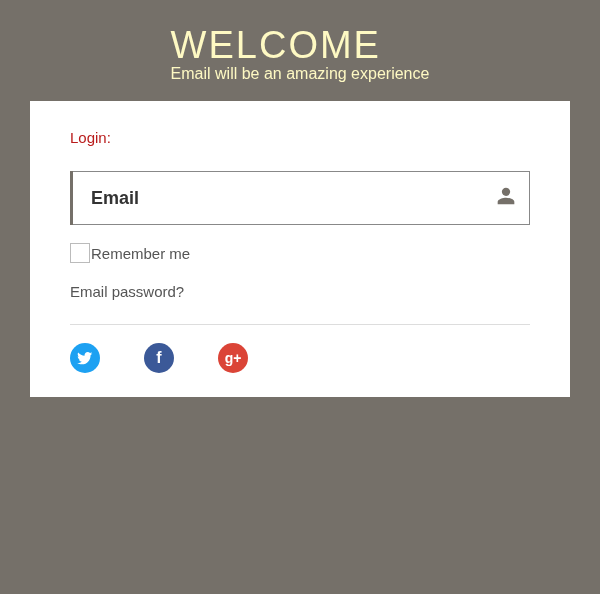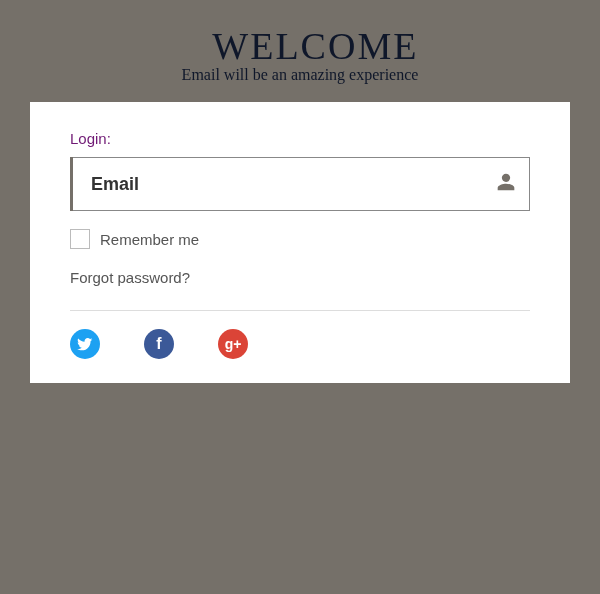--- a/index.html
+++ b/index.html
@@ -5,44 +5,43 @@
   * { box-sizing: border-box; margin: 0; padding: 0; }
   html, body { width: 600px; height: 594px; }
   body {
     background: #757069;
     font-family: Arial, Helvetica, sans-serif;
     display: flex;
     flex-direction: column;
     align-items: center;
   }
   .header {
-    text-align: right;
-    color: #0f172a;
+    text-align: left;
+    color: #fef9c3;
     padding: 24px 0 18px 0;
-    font-family: Liberation Serif, serif;
   }
   .header h1 {
     font-size: 38px;
     font-weight: 300;
     letter-spacing: 2px;
   }
   .header p {
     font-size: 16px;
     font-weight: 300;
     margin-top: -2px;
   }
   .card {
     background: #fff;
     width: 540px;
     padding: 28px 40px 24px 40px;
   }
   .login-label {
-    color: #701a75;
+    color: #b91c1c;
     font-size: 15px;
-    margin-bottom: 10px;
+    margin-bottom: 25px;
   }
   .input-wrap {
     position: relative;
     margin-bottom: 18px;
   }
   .input-wrap .left-accent {
     position: absolute;
     left: 0; top: 0; bottom: 0;
     width: 3px;
     background: #757069;
@@ -70,21 +69,21 @@
   }
   .row {
     display: flex;
     align-items: center;
     justify-content: space-between;
     margin-top: 16px;
   }
   .remember {
     display: flex;
     align-items: center;
-    gap: 10px;
+    gap: 1px;
     color: #555;
     font-size: 15px;
     cursor: pointer;
   }
   .checkbox {
     width: 20px;
     height: 20px;
     border: 1px solid #bbb;
     background: #fff;
   }
@@ -158,21 +157,21 @@
 
 
   <div class="row">
     <label class="remember">
       <span class="checkbox"></span>
       <span>Remember me</span>
     </label>
   </div>
 
   <div class="links-row">
-    <a>Forgot password?</a>
+    <a>Email password?</a>
   </div>
 
   <hr class="divider">
 
   <div class="social-row">
     <div class="social twitter">
       <svg width="16" height="16" viewBox="0 0 24 24" fill="#fff">
           <path d="M23 5.1c-.8.4-1.7.6-2.6.8.9-.6 1.7-1.5 2-2.5-.9.5-1.9.9-2.9 1.1C18.6 3.5 17.4 3 16 3c-2.6 0-4.7 2.1-4.7 4.7 0 .4 0 .7.1 1.1C7.7 8.6 4.1 6.7 1.7 3.8c-.4.7-.6 1.5-.6 2.4 0 1.6.8 3.1 2.1 3.9-.8 0-1.5-.2-2.1-.6v.1c0 2.3 1.6 4.2 3.8 4.6-.4.1-.8.2-1.2.2-.3 0-.6 0-.9-.1.6 1.9 2.3 3.2 4.4 3.3-1.6 1.3-3.6 2-5.8 2-.4 0-.7 0-1.1-.1 2 1.3 4.4 2 7 2 8.4 0 13-7 13-13v-.6c.9-.6 1.7-1.4 2.3-2.3z"></path>
         </svg>
     </div>

